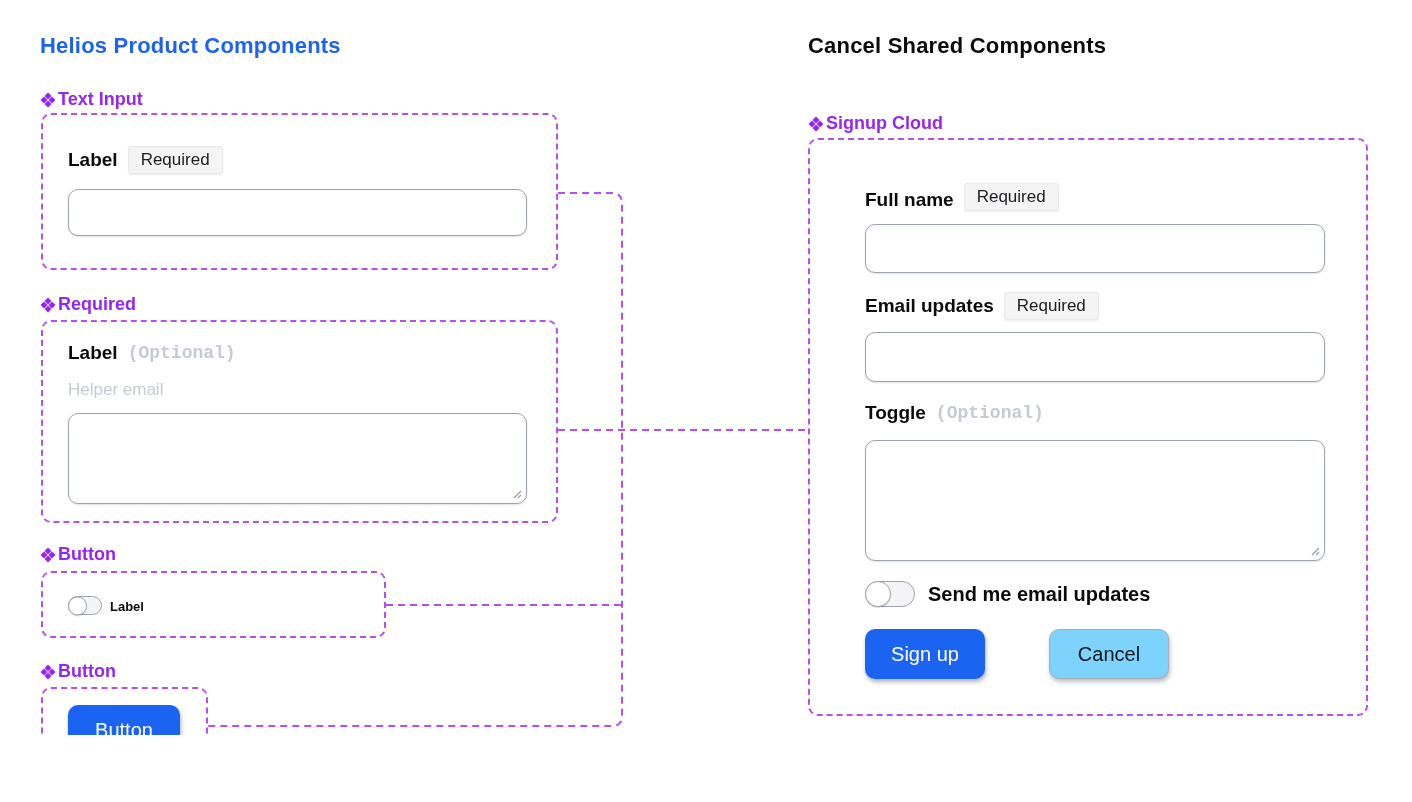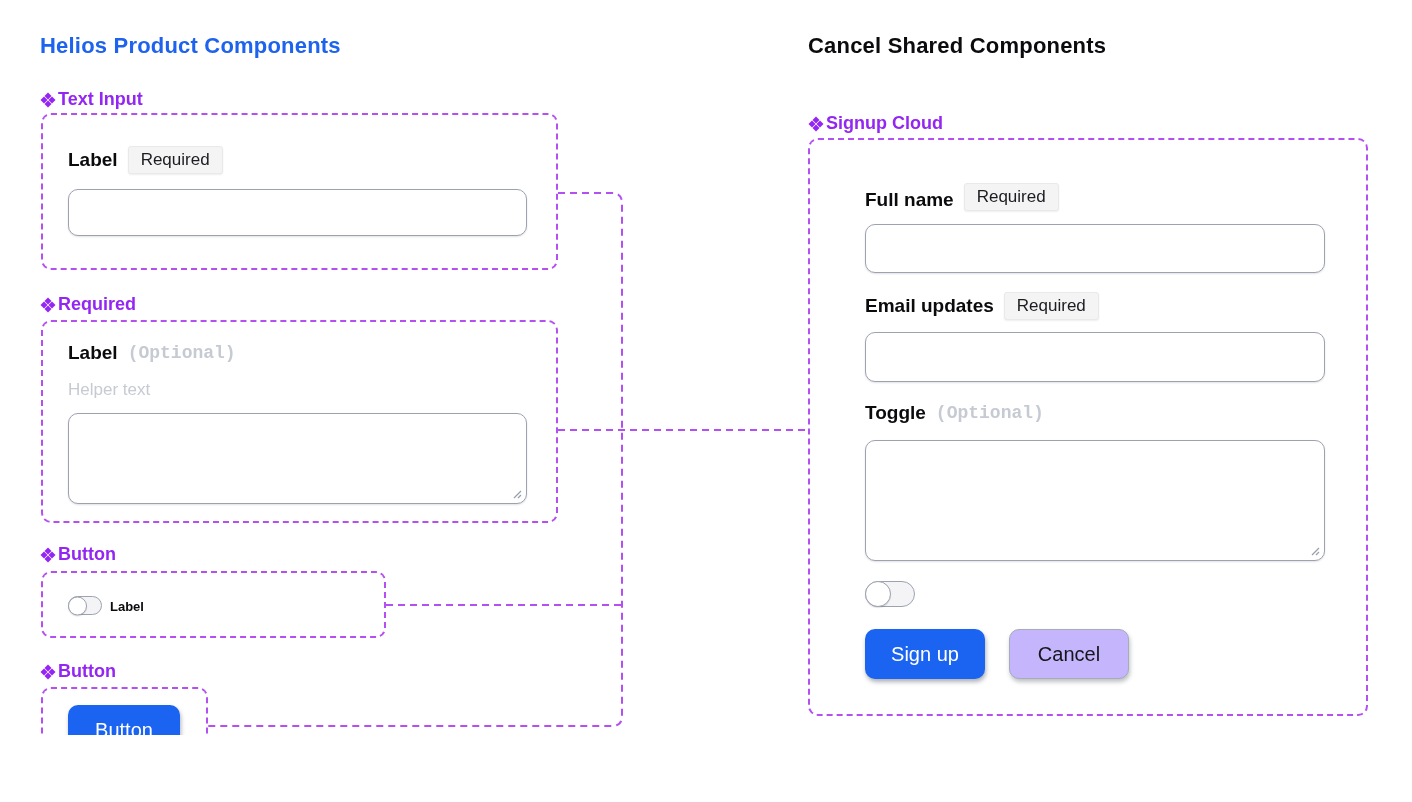--- a/index.html
+++ b/index.html
@@ -45,21 +45,21 @@
   .toggle.lg .knob{width:26px;height:26px;}
   .toggle.sm{width:34px;height:19px;}
   .toggle.sm .knob{width:19px;height:19px;}
 
   .toggle-label-sm{position:absolute;font-size:13px;font-weight:700;color:var(--ink);white-space:nowrap;}
   .toggle-label-lg{position:absolute;font-size:20px;font-weight:700;color:var(--ink);white-space:nowrap;}
 
   .btn{position:absolute;display:flex;align-items:center;justify-content:center;border-radius:10px;
        font-size:20px;cursor:pointer;white-space:nowrap;border:none;font-family:"Liberation Sans",sans-serif;}
   .btn-primary{background:var(--btn-blue);color:#ffffff;box-shadow:1px 3px 4px rgba(110,115,125,.55);}
-  .btn-secondary{background:#c4b5fd;color:#16161a;border:1.5px solid #a6acb8;box-shadow:1px 3px 4px rgba(110,115,125,.45);}
+  .btn-secondary{background:#7dd3fc;color:#16161a;border:1.5px solid #a6acb8;box-shadow:1px 3px 4px rgba(110,115,125,.45);margin-left:40px;}
 
   .connectors{position:absolute;left:0;top:0;pointer-events:none;}
 </style>
 </head>
 <body>
 
 <div class="canvas">
 
   <svg class="connectors" width="1412" height="802" viewBox="0 0 1412 802">
     <path d="M558 193 H612 Q622 193 622 203 V716 Q622 726 612 726 H208" fill="none" stroke="#b44ff2" stroke-width="2" stroke-dasharray="7 5"></path>
@@ -93,21 +93,21 @@
       <polygon points="12,4.5 15.5,8 12,11.5 8.5,8"></polygon>
         <polygon points="8,8.5 11.5,12 8,15.5 4.5,12"></polygon>
     </svg>
     <span>Required</span>
   </div>
   <div class="dashed-box" style="left:41px;top:320px;width:517px;height:203px;">
     <div class="label-row" style="left:25px;top:20px;">
       <span class="field-label">Label</span>
       <span class="optional">(Optional)</span>
     </div>
-    <div class="helper" style="left:25px;top:58px;">Helper text</div>
+    <div class="helper" style="left:25px;top:58px;">Helper email</div>
     <div class="textarea-box" style="left:25px;top:91px;width:459px;height:91px;">
       <svg class="resize-grip" width="12" height="12" viewBox="0 0 12 12">
         <path d="M11 4 L4 11 M11 8 L8 11" stroke="#9aa0aa" stroke-width="1.3" fill="none"></path>
       </svg>
     </div>
   </div>
 
   <div class="section-head" style="left:40px;top:544px;">
     <svg width="16" height="16" viewBox="0 0 16 16" fill="#9326f3">
       <polygon points="8,0.5 11.5,4 8,7.5 4.5,4"></polygon>
@@ -169,18 +169,19 @@
     </div>
     <div class="textarea-box" style="left:55px;top:300px;width:460px;height:121px;">
       <svg class="resize-grip" width="12" height="12" viewBox="0 0 12 12">
         <path d="M11 4 L4 11 M11 8 L8 11" stroke="#9aa0aa" stroke-width="1.3" fill="none"></path>
       </svg>
     </div>
 
     <div class="toggle lg" style="left:55px;top:441px;">
       <span class="knob"></span>
     </div>
+    <div class="toggle-label-lg" style="left:118px;top:443px;">Send me email updates</div>
 
     <button class="btn btn-primary" style="left:55px;top:489px;width:120px;height:50px;">Sign up</button>
     <button class="btn btn-secondary" style="left:199px;top:489px;width:120px;height:50px;">Cancel</button>
   </div>
 
 </div>
 
 </body></html>

